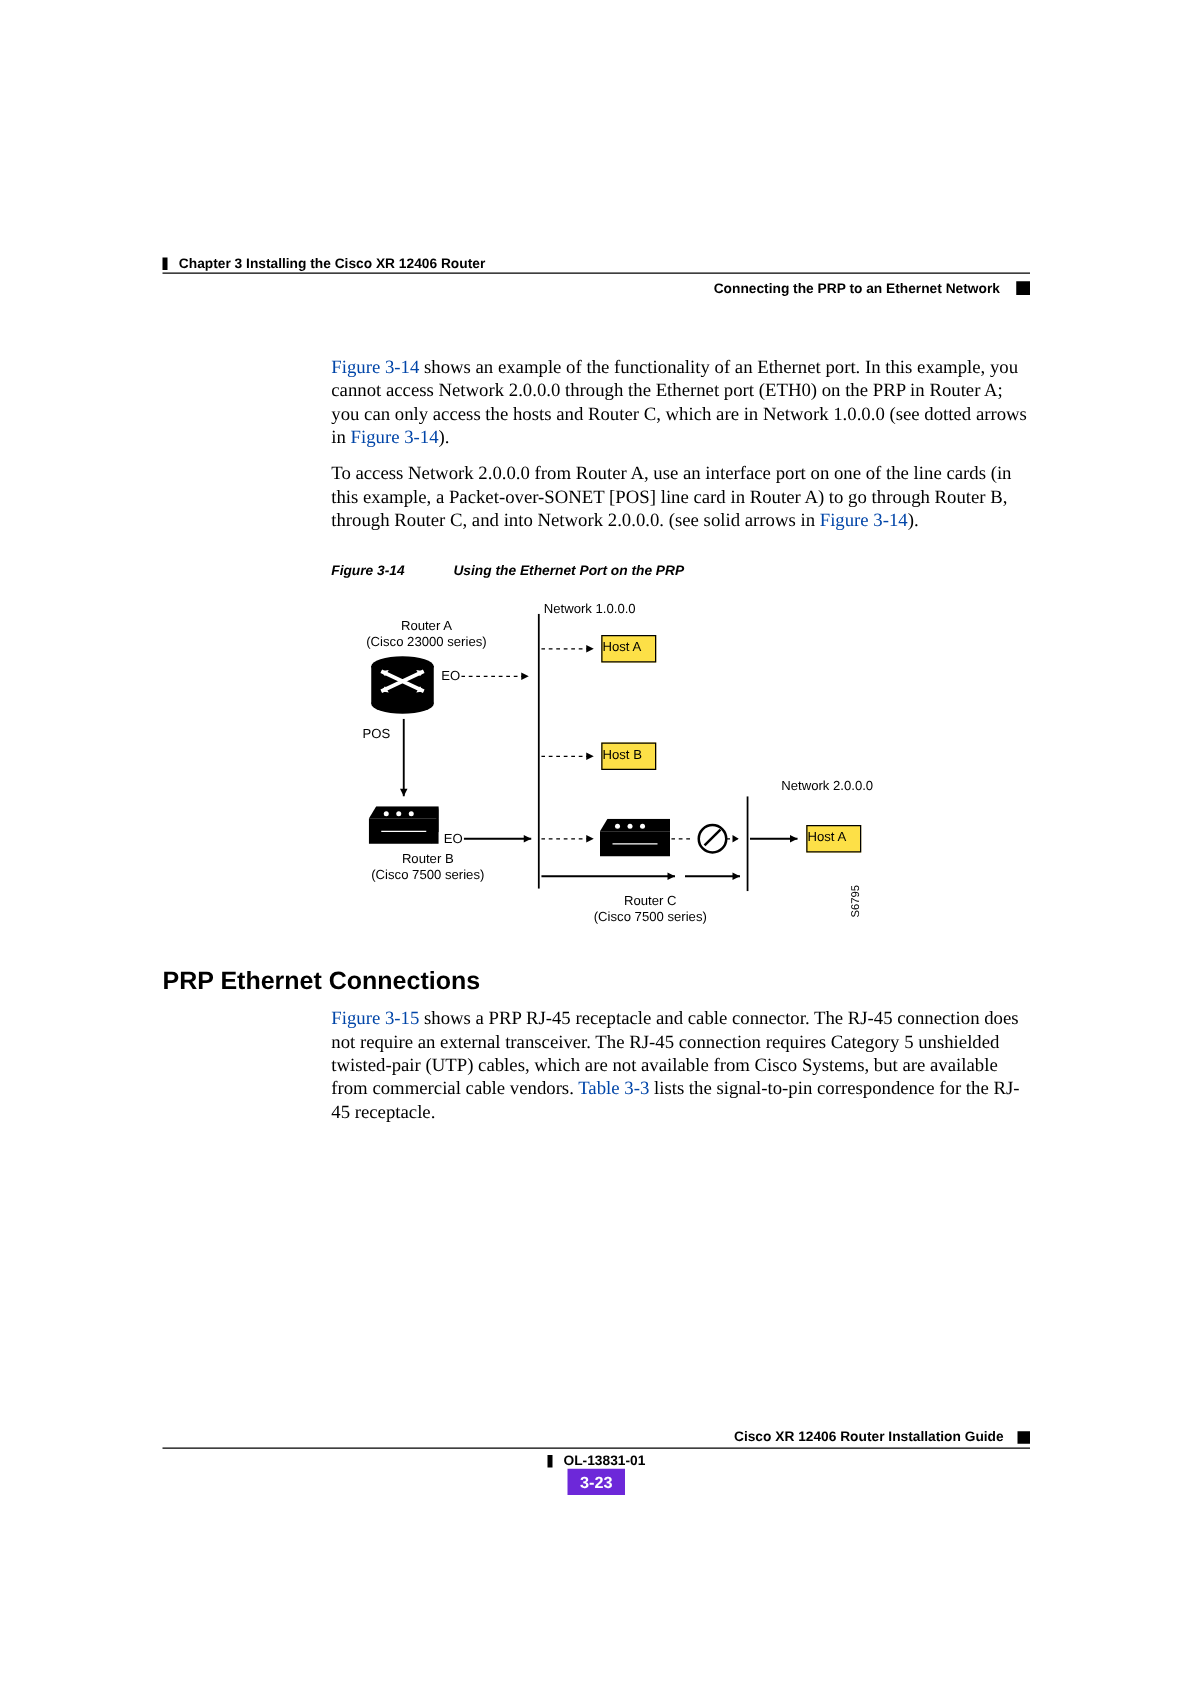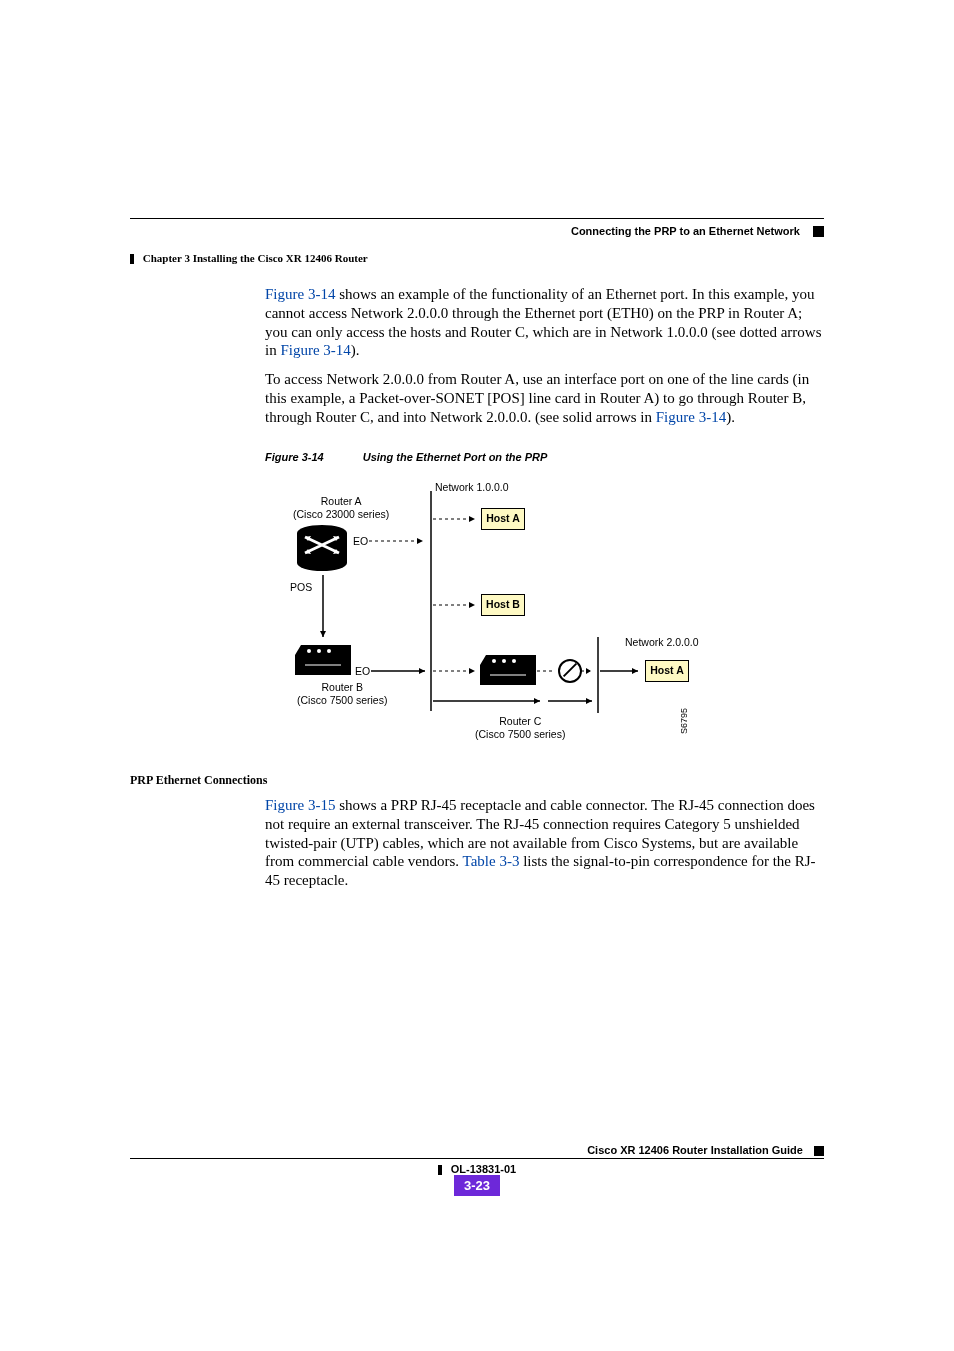--- a/index.html
+++ b/index.html
@@ -11,24 +11,23 @@
     background: #fff;
     width: 954px;
     height: 1351px;
     position: relative;
     box-sizing: border-box;
   }
   .header-chapter {
     position: absolute;
     top: 205px;
     left: 130px;
-    font-family: Liberation Serif, serif;
+    font-family: Liberation Sans, sans-serif;
     font-weight: bold;
     font-size: 11px;
-    margin-top: 47px;
   }
   .header-chapter .bar {
     display: inline-block;
     width: 4px;
     height: 10px;
     background: #000;
     vertical-align: middle;
     margin-right: 6px;
   }
   .header-section {
@@ -85,29 +84,27 @@
     font-size: 10.5px;
   }
   .router-svg { position: absolute; }
   .host-box {
     position: absolute;
     width: 42px;
     height: 20px;
     border: 1px solid #000;
     display: flex;
     align-items: center;
-    justify-content: center;
-    background: #fef9c3;
-    font-weight: bold;
+    background: #fde047;
   }
   .lbl { position: absolute; white-space: nowrap; }
   .section-title {
-    font-family: Liberation Serif, serif;
-    font-weight: bold;
-    font-size: 12px;
+    font-family: Liberation Sans, sans-serif;
+    font-weight: bold;
+    font-size: 20px;
     margin-top: 18px;
     margin-bottom: 8px;
     margin-left: -135px;
   }
   .prohibit {
     position: absolute;
     width: 20px;
     height: 20px;
     border: 2px solid #000;
     border-radius: 50%;
@@ -295,21 +292,21 @@
     </svg>
 
     <svg style="position:absolute; left:283px; top:222px;" width="52" height="8">
       <line x1="0" y1="4" x2="44" y2="4" stroke="#000" stroke-width="1.5"></line>
       <path d="M44,4 l-6,-3 l0,6 z" fill="#000"></path>
     </svg>
 
     <svg style="position:absolute; left:332px; top:162px;" width="3" height="76">
         <line x1="1" y1="0" x2="1" y2="76" stroke="#000" stroke-width="1.5"></line>
       </svg>
-    <div class="lbl" style="left:336px; top:161px;padding-left:24px;">Network 2.0.0.0</div>
+    <div class="lbl" style="left:336px; top:148px;padding-left:24px;">Network 2.0.0.0</div>
 
     <svg style="position:absolute; left:335px; top:192px;" width="46" height="8">
       <line x1="0" y1="4" x2="38" y2="4" stroke="#000" stroke-width="1.5"></line>
       <path d="M38,4 l-6,-3 l0,6 z" fill="#000"></path>
     </svg>
     <div class="host-box" style="left:380px; top:185px;">
         <span>Host A</span>
       </div>
 
     <div class="lbl" style="left:414px; top:259px; transform: rotate(-90deg); transform-origin: left top; font-size:9px;">S6795</div>

